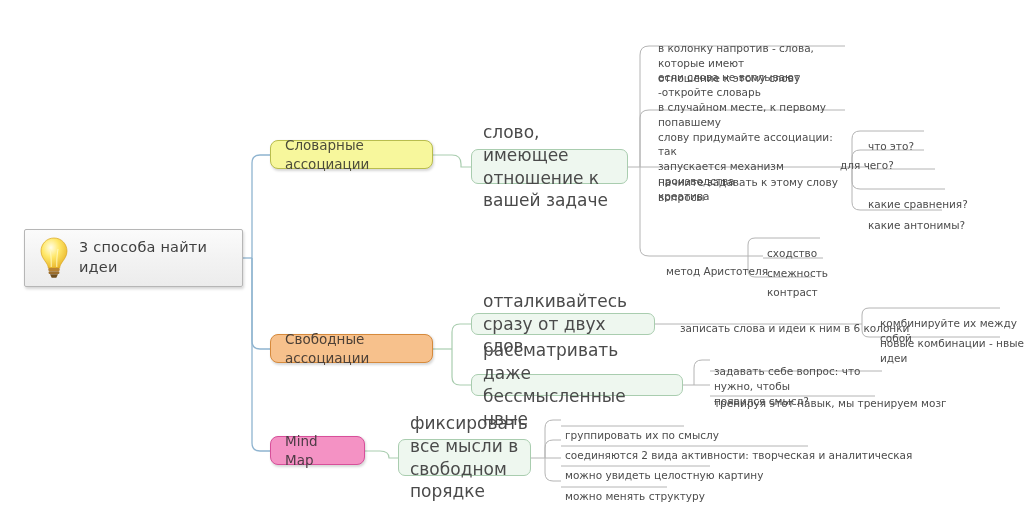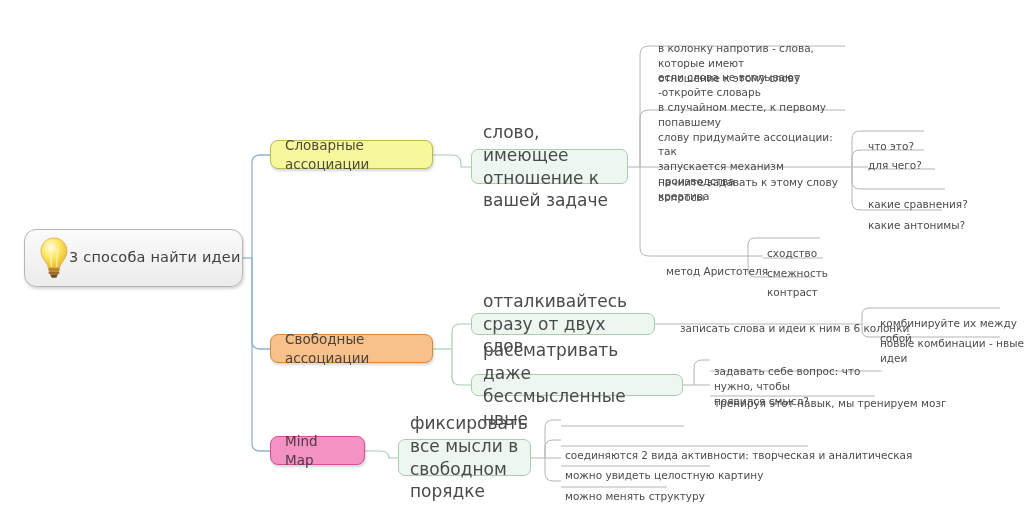--- a/index.html
+++ b/index.html
@@ -38,23 +38,24 @@
   }
 
   
   .root-node {
     left: 24px;
     top: 229px;
     width: 219px;
     height: 58px;
     background: linear-gradient(180deg, #fbfbfb 0%, #f2f2f2 55%, #ececec 100%);
     border: 1px solid #b6b6b6;
-    border-radius: 12px;
+    border-radius: 2px;
     box-shadow: 1px 2px 3px rgba(0,0,0,0.17);
     padding-left: 14px;
+    gap: 10px;
   }
   .root-label {
     font-size: 14.5px;
     color: #3f3f3f;
     letter-spacing: .2px;
   }
   .bulb {
     position: relative;
     width: 30px;
     height: 42px;
@@ -270,21 +271,21 @@
 креатива</span>
   </div>
 
   <div class="leaf" style="left:658px; top:160px; width:200px;">
     <span>начните задавать к этому слову вопросы</span>
   </div>
 
   <div class="leaf" style="left:868px; top:124px;">
     <span>что это?</span>
   </div>
-  <div class="leaf" style="left:868px; top:143px;text-align:center;">
+  <div class="leaf" style="left:840px; top:143px;text-align:center;">
     <span>для чего?</span>
   </div>
   <div class="leaf" style="left:868px; top:182px;">
     <span>какие сравнения?</span>
   </div>
   <div class="leaf" style="left:868px; top:203px;">
     <span>какие антонимы?</span>
   </div>
 
   <div class="leaf" style="left:666px; top:249px;">
@@ -331,20 +332,23 @@
   </div>
 
   <div class="node l1 l1-pink">
     <span>Mind Map</span>
   </div>
 
   <div class="node l2 l2-d">
     <span>фиксировать все мысли в свободном порядке</span>
   </div>
 
+  <div class="leaf" style="left:565px; top:413px;">
+    <span>группировать их по смыслу</span>
+  </div>
   <div class="leaf" style="left:565px; top:433px;">
     <span>соединяются 2 вида активности: творческая и аналитическая</span>
   </div>
   <div class="leaf" style="left:565px; top:453px;">
     <span>можно увидеть целостную картину</span>
   </div>
   <div class="leaf" style="left:565px; top:474px;">
     <span>можно менять структуру</span>
   </div>
 

